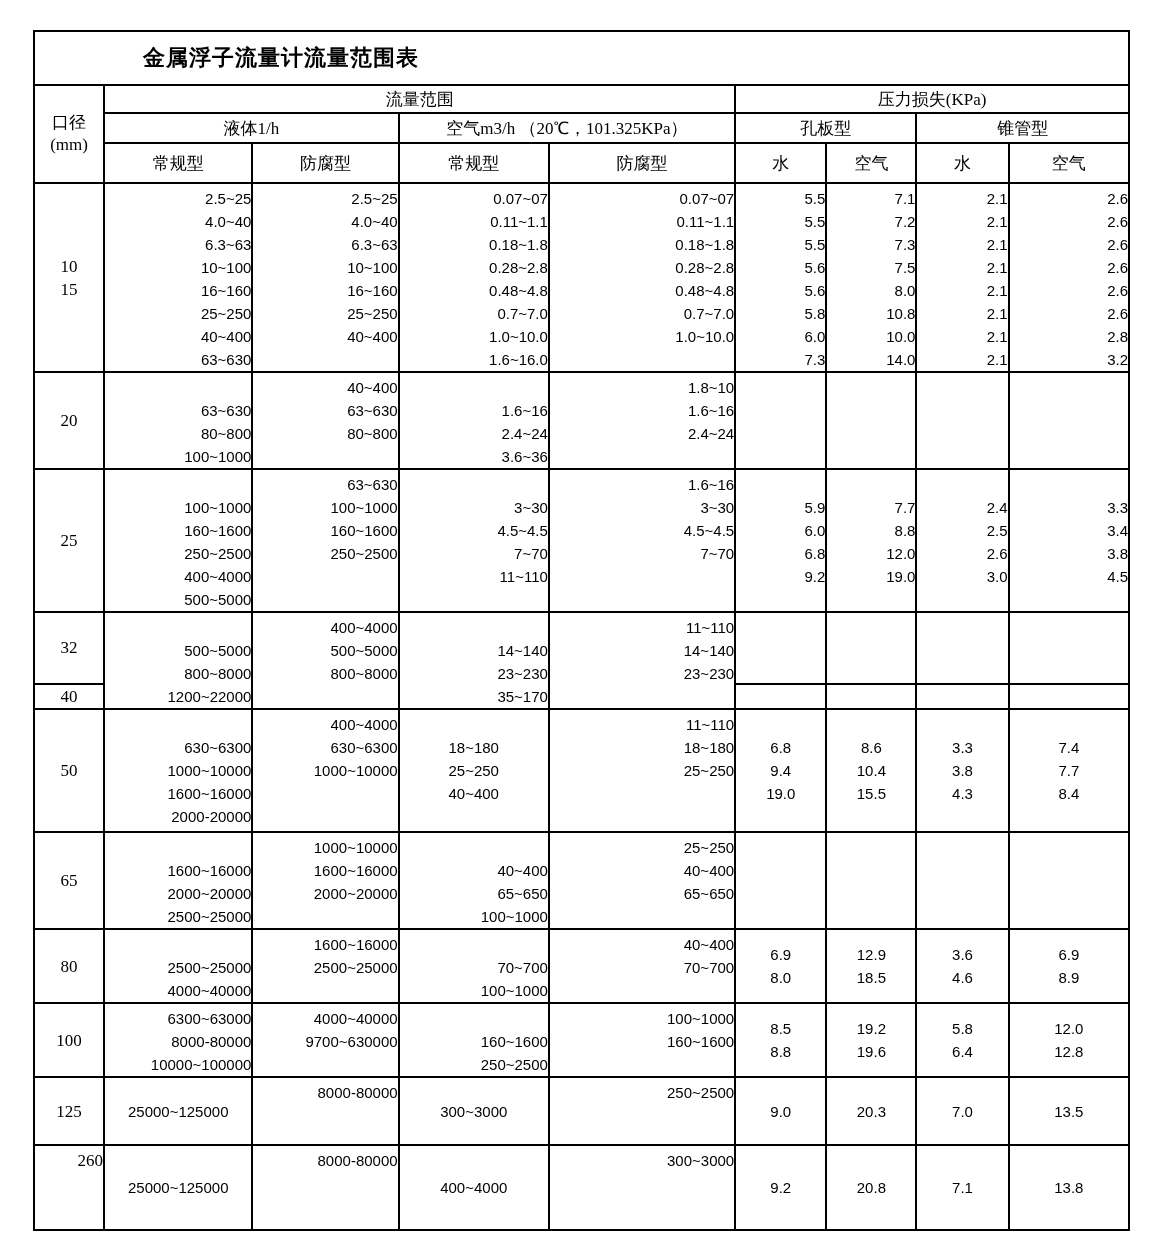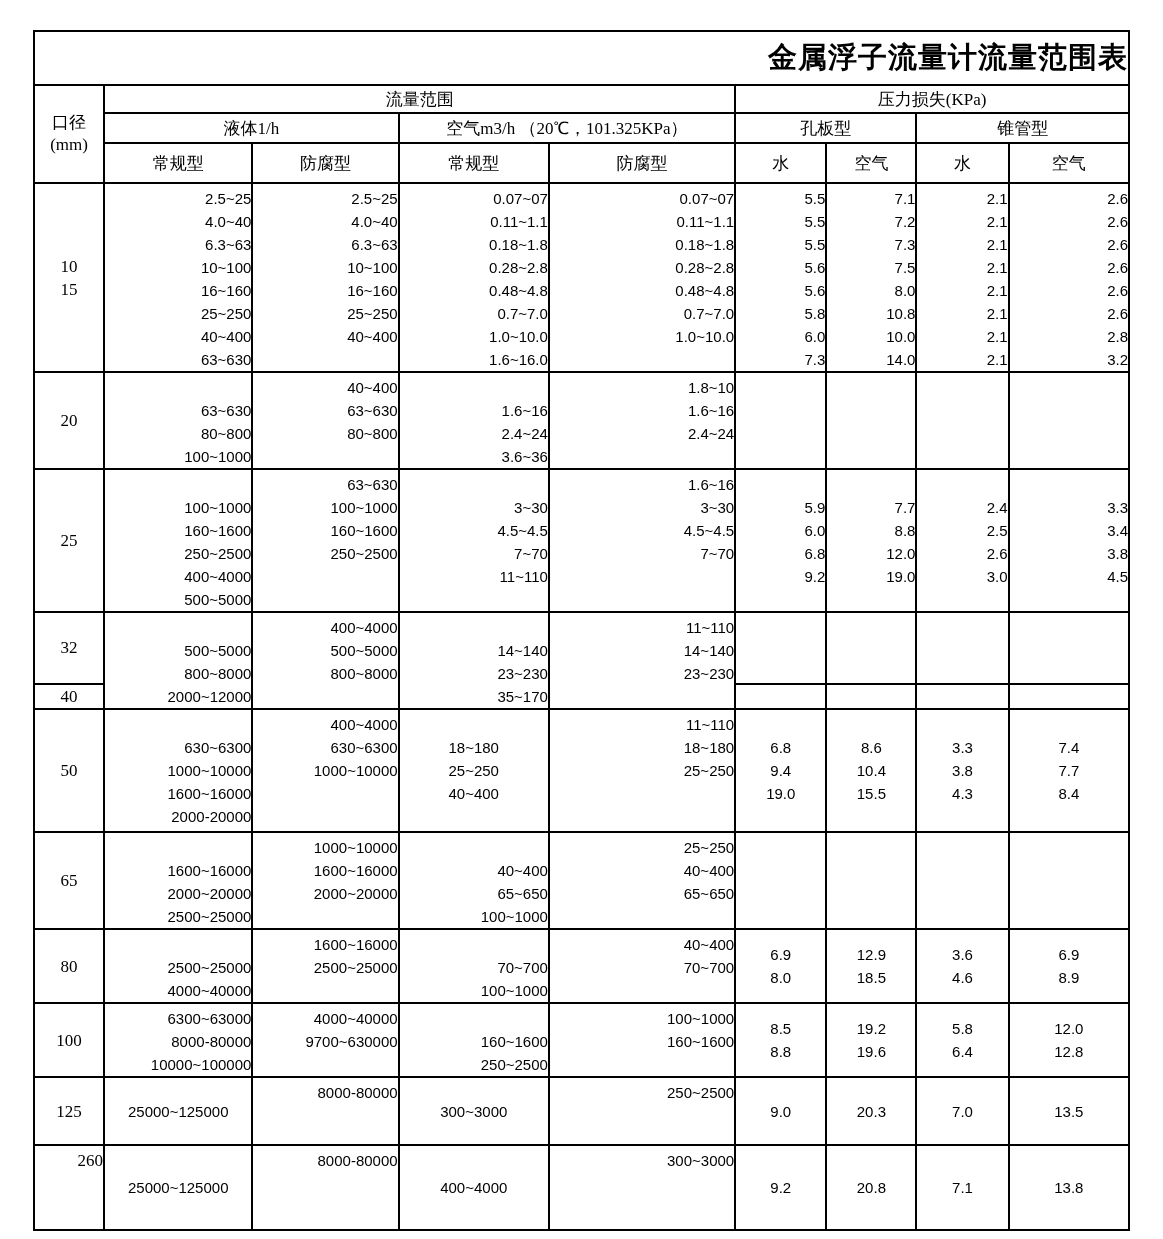--- a/index.html
+++ b/index.html
@@ -1,20 +1,20 @@
 <!DOCTYPE html>
 <html><head>
 <meta charset="utf-8">
 <style>
   html,body{margin:0;padding:0;background:#ffffff;}
   body{width:1163px;height:1239px;font-family:"Liberation Sans",sans-serif;color:#000;}
   .page{padding:30px 0 0 33px;}
   table{border-collapse:collapse;table-layout:fixed;width:1097px;}
   td{border:2px solid #000;text-align:center;overflow:hidden;padding:0;vertical-align:middle;}
-  td.title-cell{font-family:"Liberation Serif",serif;font-weight:bold;font-size:29px;text-align:right;padding-left:78px;letter-spacing:1px;}
+  td.title-cell{font-family:"Liberation Serif",serif;font-weight:bold;font-size:22px;text-align:left;padding-left:108px;letter-spacing:1px;}
   td.cn{font-family:"Liberation Serif",serif;font-size:17px;text-align:center;}
   td.data{font-family:"Liberation Sans",sans-serif;font-size:15px;}
   td.bore{font-family:"Liberation Serif",serif;font-size:17px;}
   td.top{vertical-align:top;padding-top:3px;text-align:right;}
   td.mid{vertical-align:middle;}
   .line{height:23px;line-height:23px;white-space:nowrap;}
   .hline{height:22px;line-height:22px;}
 </style>
 </head>
 <body>
@@ -238,21 +238,21 @@
           </td>
         </tr>
         <tr style="height: 71px;">
           <td class="bore mid">
             <div class="line">32</div>
           </td>
           <td class="data top" rowspan="2">
             <div class="line"></div>
             <div class="line">500~5000</div>
             <div class="line">800~8000</div>
-            <div class="line">2000~12000</div>
+            <div class="line">1200~22000</div>
           </td>
           <td class="data top" rowspan="2">
             <div class="line">400~4000</div>
             <div class="line">500~5000</div>
             <div class="line">800~8000</div>
           </td>
           <td class="data top" rowspan="2">
             <div class="line"></div>
             <div class="line">14~140</div>
             <div class="line">23~230</div>

